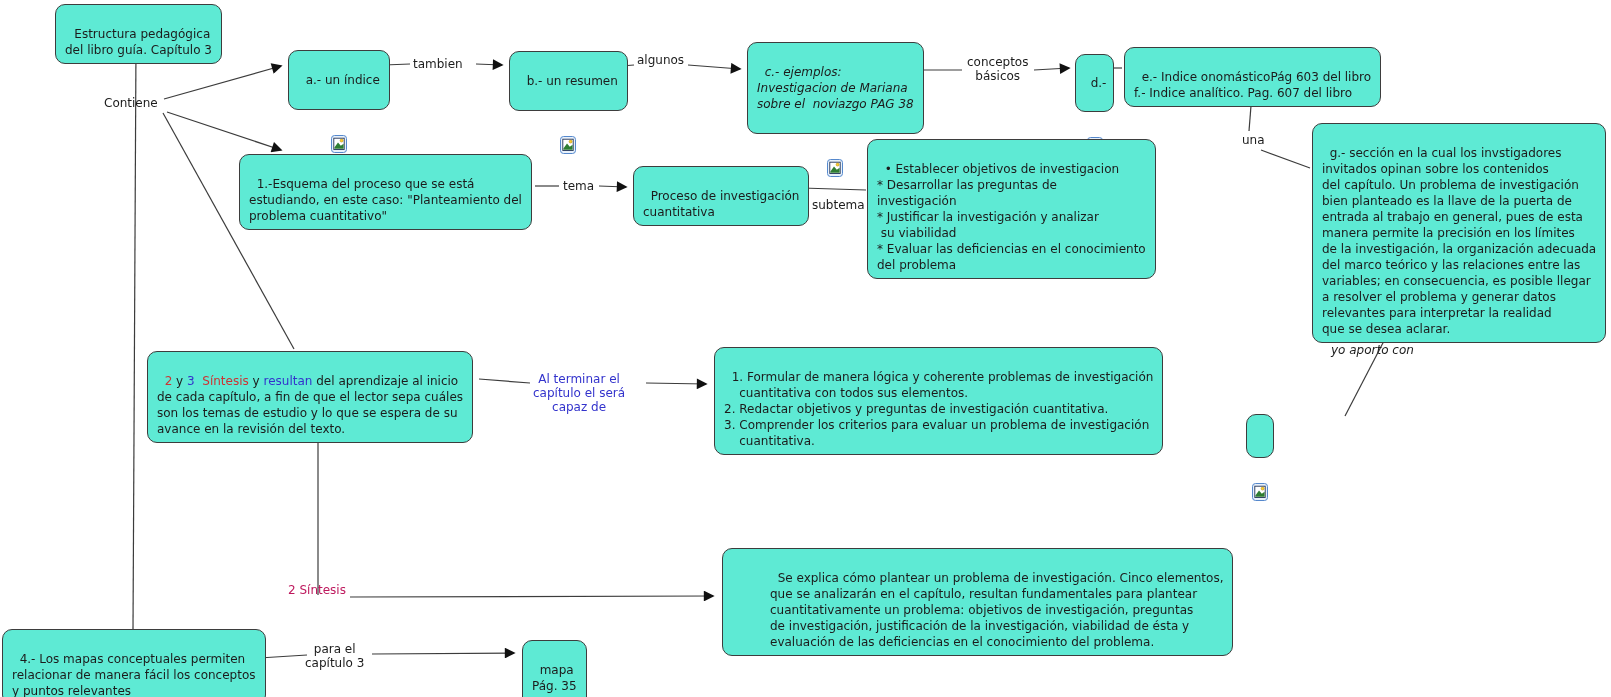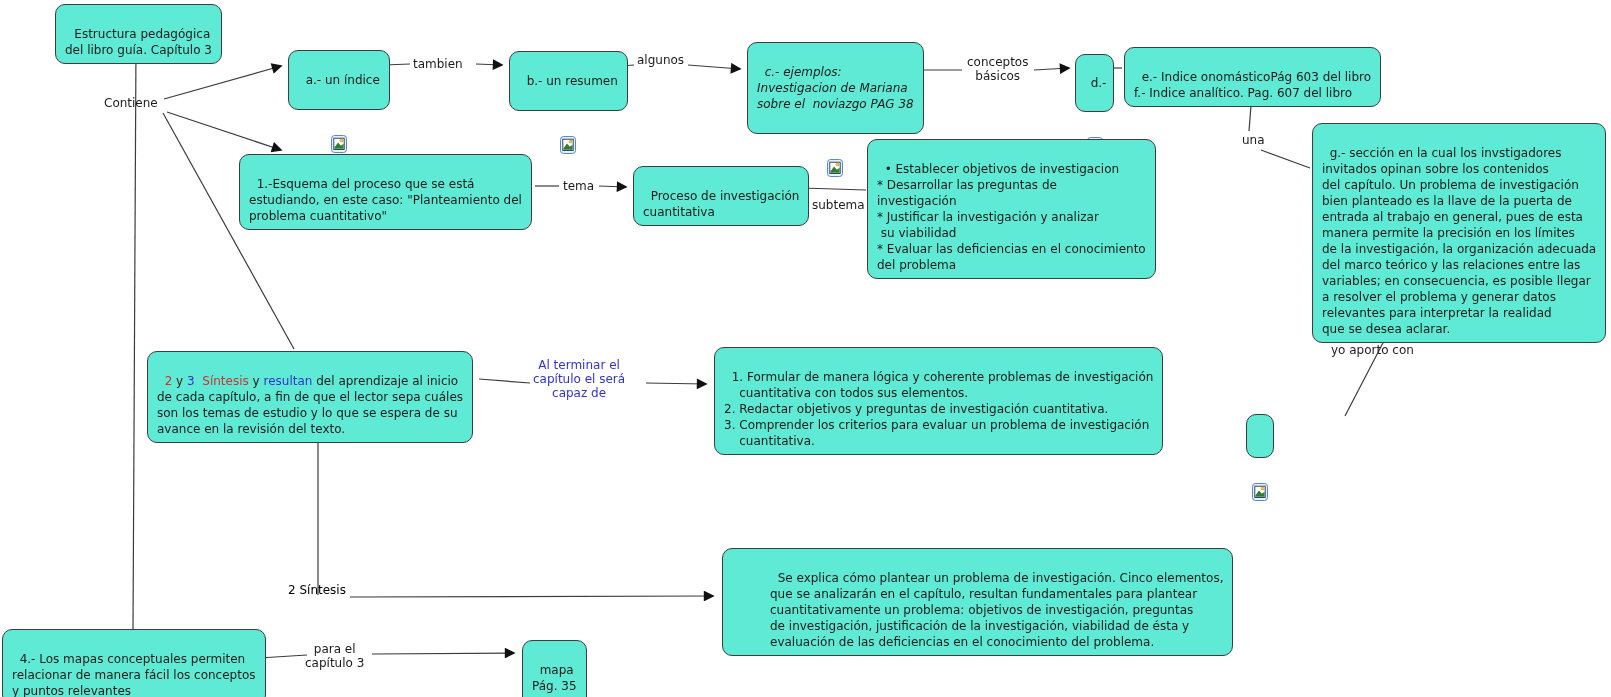--- a/index.html
+++ b/index.html
@@ -22,21 +22,21 @@
   }
   .node .node-text{white-space:pre;}
   .centered{text-align:center;}
   .linklabel{
     position:absolute;z-index:2;
     white-space:pre;line-height:14px;
     width:max-content;
   }
   .linklabel.centered{text-align:center;}
   .lbl-blue{color:#3333cc;}
-  .lbl-red{color:#000000;}
+  .lbl-red{color:#be185d;}
   .c-red{color:#cc3333;}
   .c-blue{color:#3333cc;}
   .res-icon{
     position:absolute;z-index:4;
     left:50%;bottom:-12px;transform:translateX(-50%);
     width:16px;height:18px;display:block;
   }
   .res-icon svg{display:block;}
 </style>
 </head>
@@ -91,24 +91,24 @@
 </svg>
 
 <div class="linklabel" style="left:104px;top:96px;">Contiene</div>
 <div class="linklabel" style="left:413px;top:57px;">tambien</div>
 <div class="linklabel" style="left:637px;top:53px;">algunos</div>
 <div class="linklabel centered" style="left:967px;top:55px;">conceptos
 básicos</div>
 <div class="linklabel" style="left:1242px;top:133px;">una</div>
 <div class="linklabel" style="left:563px;top:179px;">tema</div>
 <div class="linklabel" style="left:812px;top:198px;text-align:right;">subtema</div>
-<div class="linklabel centered lbl-blue" style="left:533px;top:358px;">Al terminar el
+<div class="linklabel centered lbl-blue" style="left:533px;top:372px;">Al terminar el
 capítulo el será
 capaz de</div>
-<div class="linklabel" style="left:1331px;top:343px;">yo aporto con</div>
+<div class="linklabel" style="left:1331px;top:343px;font-style:italic;">yo aporto con</div>
 <div class="linklabel lbl-red" style="left:288px;top:583px;">2 Síntesis</div>
 <div class="linklabel centered" style="left:305px;top:642px;">para el
 capítulo 3</div>
 
 <div class="node centered" style="left:55px;top:4px;">
   <span class="node-text">Estructura pedagógica
 del libro guía. Capítulo 3</span>
 </div>
 
 <div class="node" style="left:288px;top:50px;">

